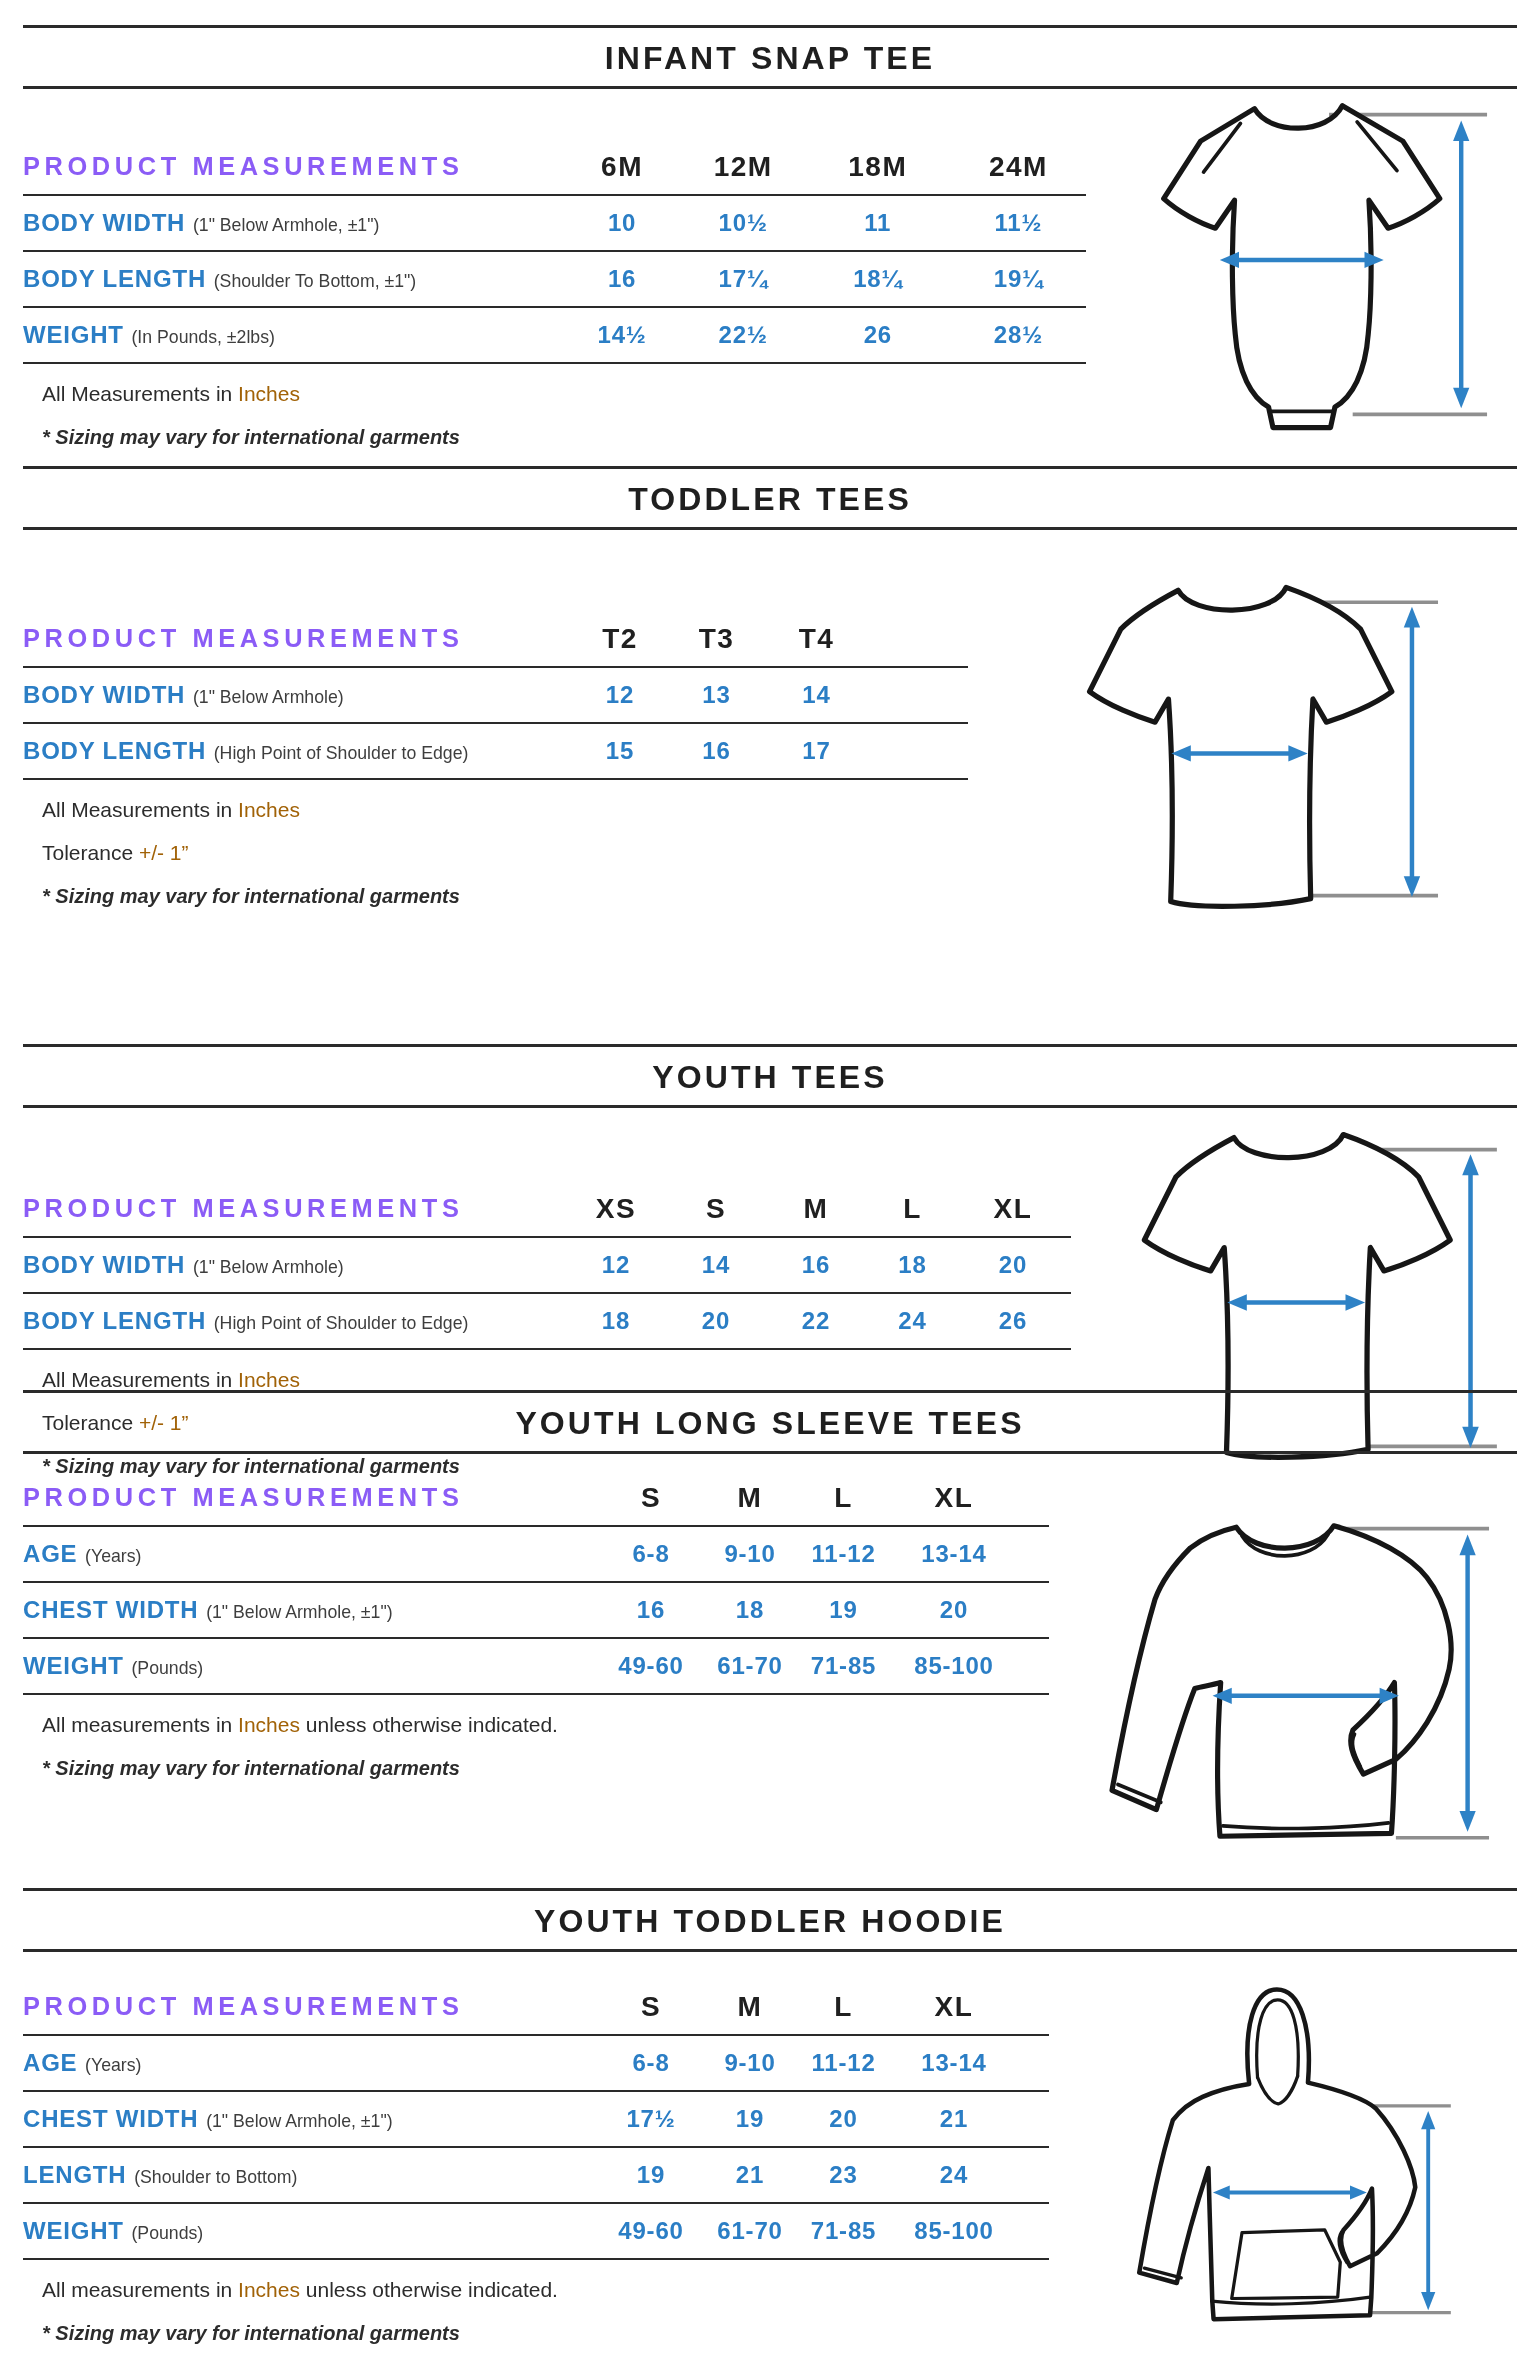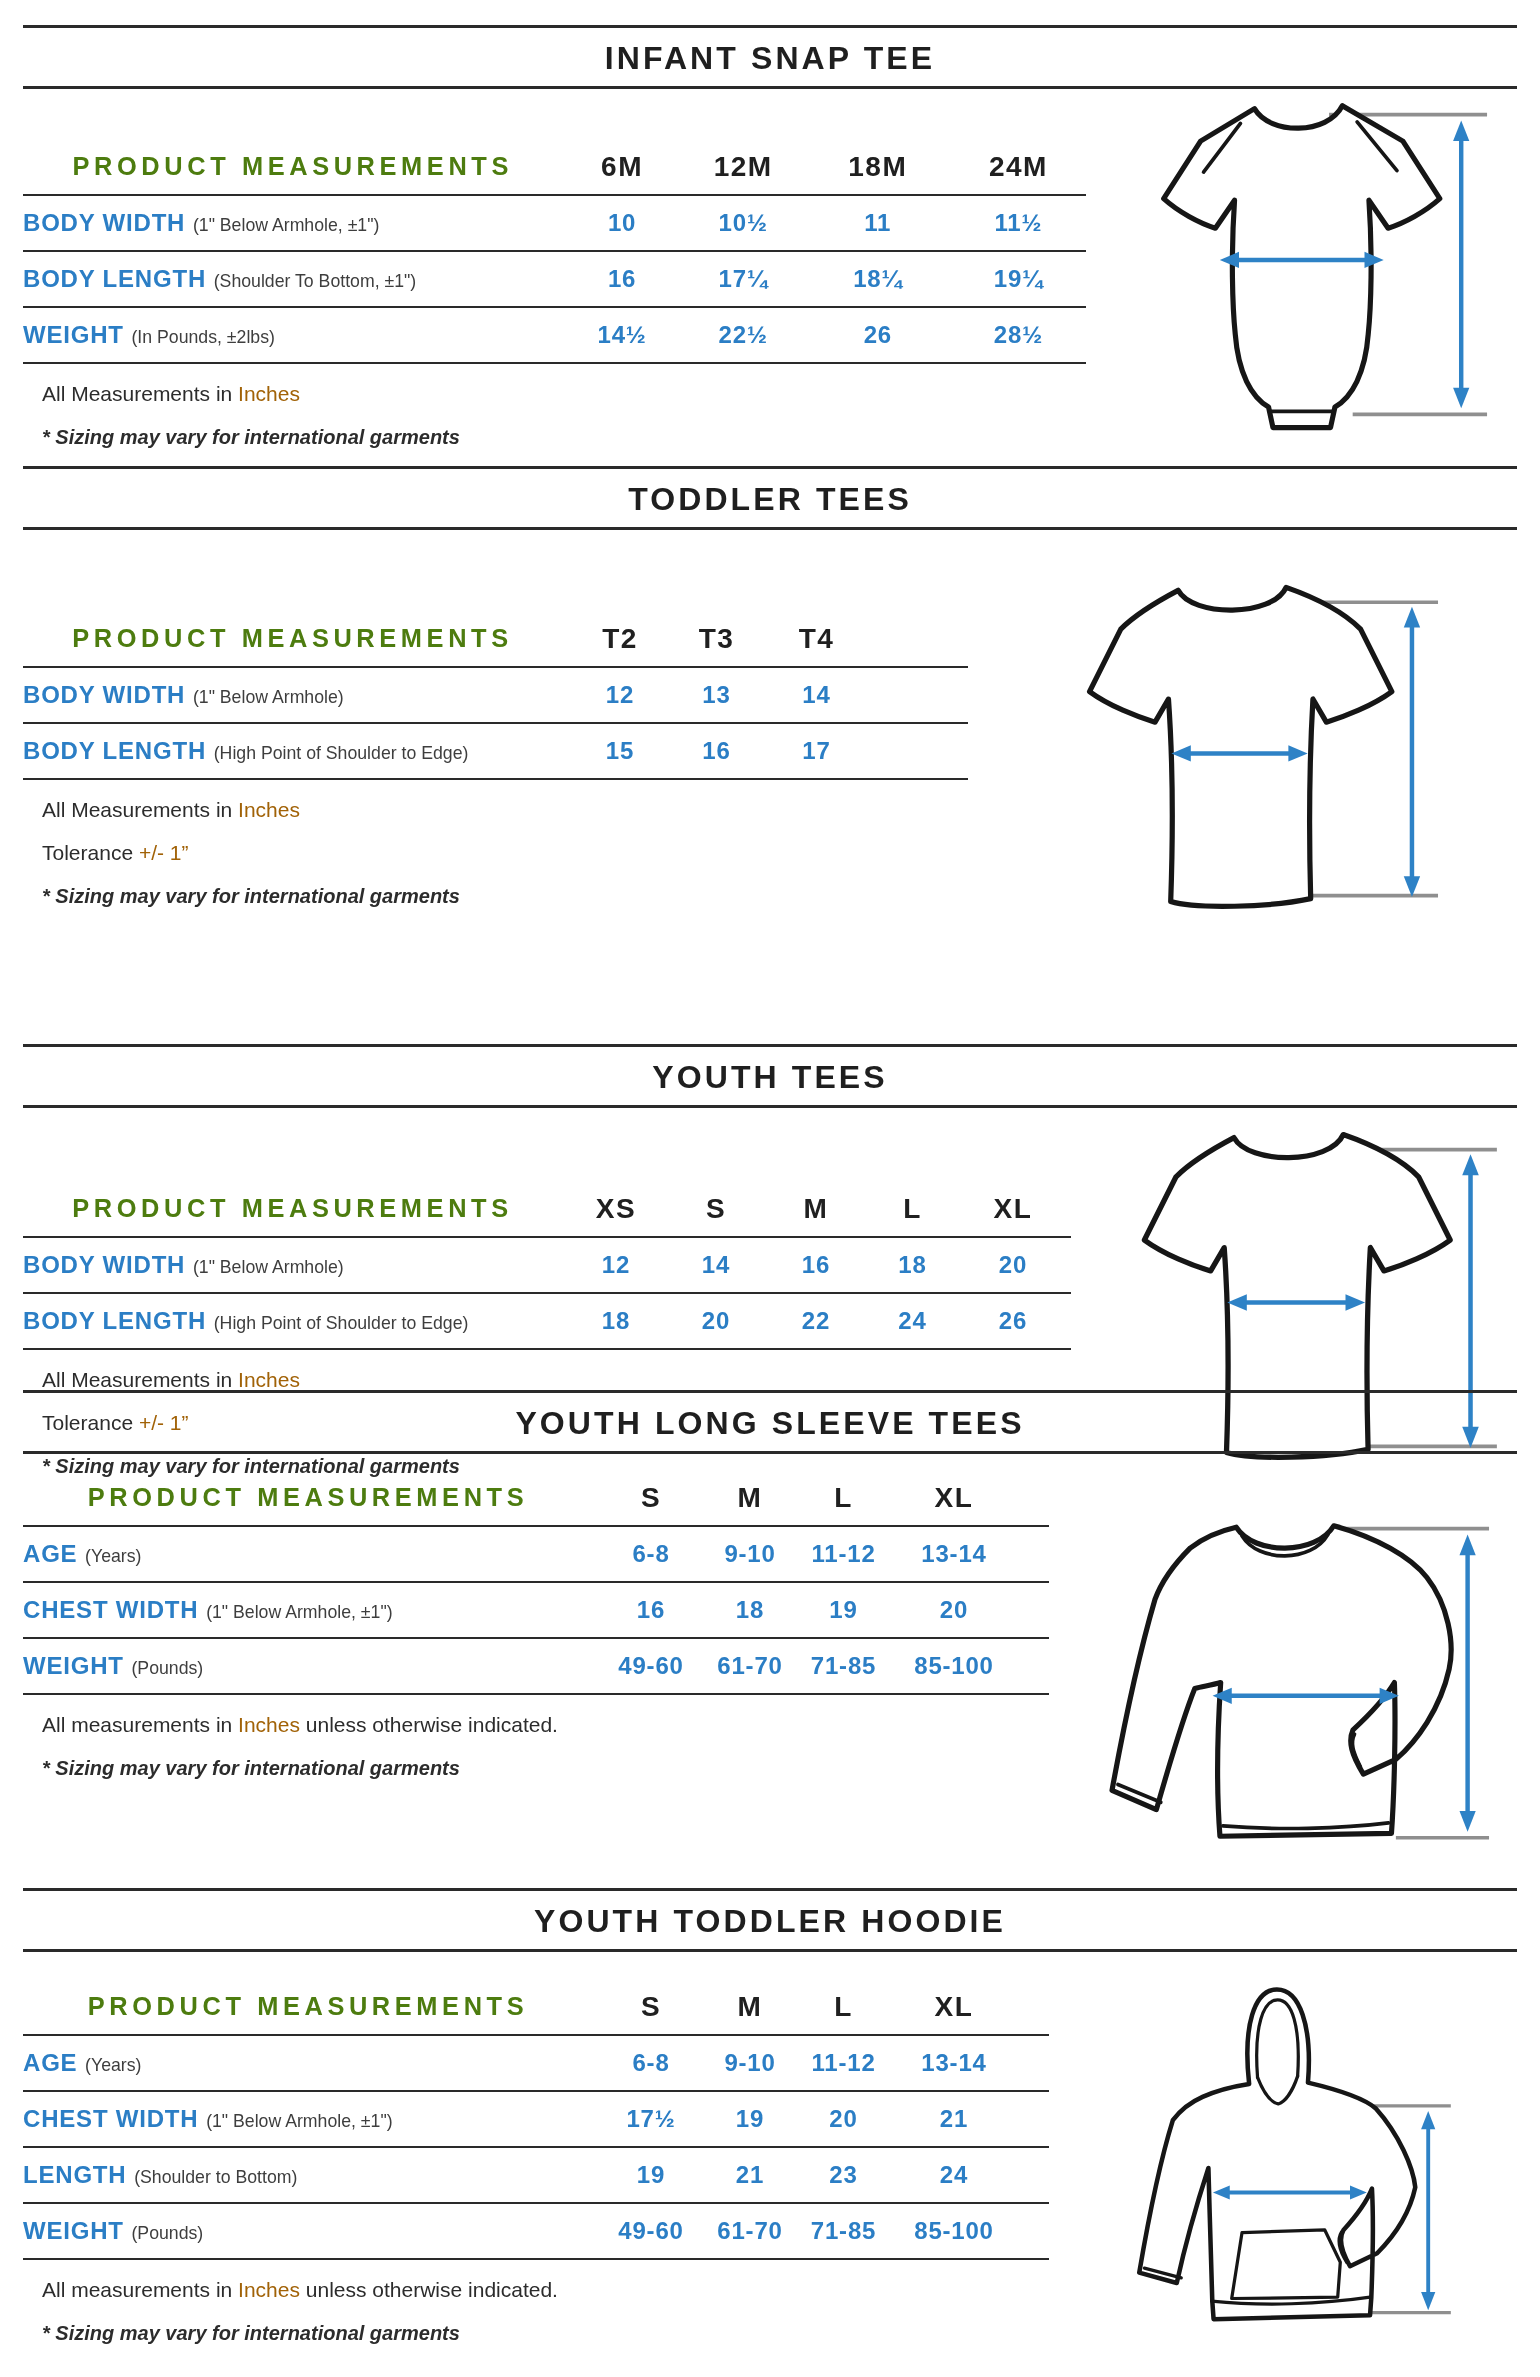--- a/index.html
+++ b/index.html
@@ -14,21 +14,21 @@
   }
   .title{
     margin:0;font-size:32px;line-height:34px;font-weight:bold;color:#1f1f1f;
     letter-spacing:3.1px;
   }
   .content{margin-left:23px;}
   table.mtable{border-collapse:collapse;table-layout:fixed;}
   table.mtable tr{border-bottom:2.3px solid #2a2a2a;}
   table.mtable th,table.mtable td{height:54px;vertical-align:middle;padding:0;}
   th.pm{
-    text-align:center;padding-left:19px;font-size:25.4px;color:#4d7c0f;
+    text-align:left;padding-left:19px;font-size:25.4px;color:#8b5cf6;
     letter-spacing:4.6px;font-weight:bold;white-space:nowrap;
   }
   th.size{font-size:28px;letter-spacing:1.5px;color:#202020;text-align:center;font-weight:bold;}
   td.lbl{padding-left:19px;white-space:nowrap;}
   .rowlabel{font-size:24px;font-weight:bold;color:#2b7ec5;letter-spacing:0.8px;}
   .rownote{font-size:17.7px;color:#3e3e3e;margin-left:7.7px;}
   td.val{font-size:24px;font-weight:bold;color:#2b7ec5;text-align:center;letter-spacing:0.8px;}
   .notes{padding-left:19px;}
   .notes p{margin:0;}
   .note-line{margin-top:18.5px !important;font-size:21px;color:#2c2c2c;}

